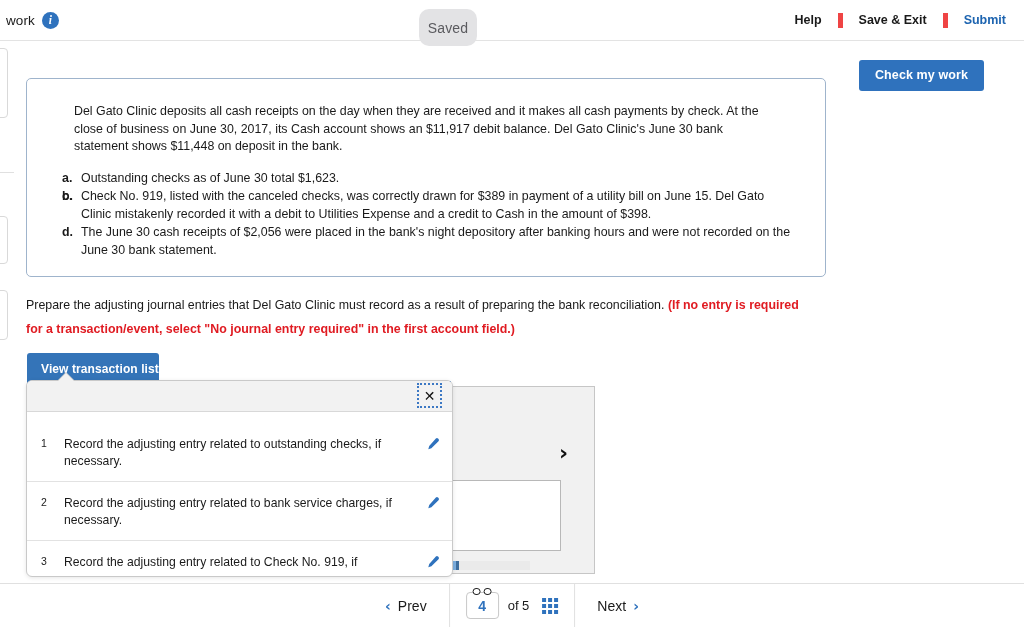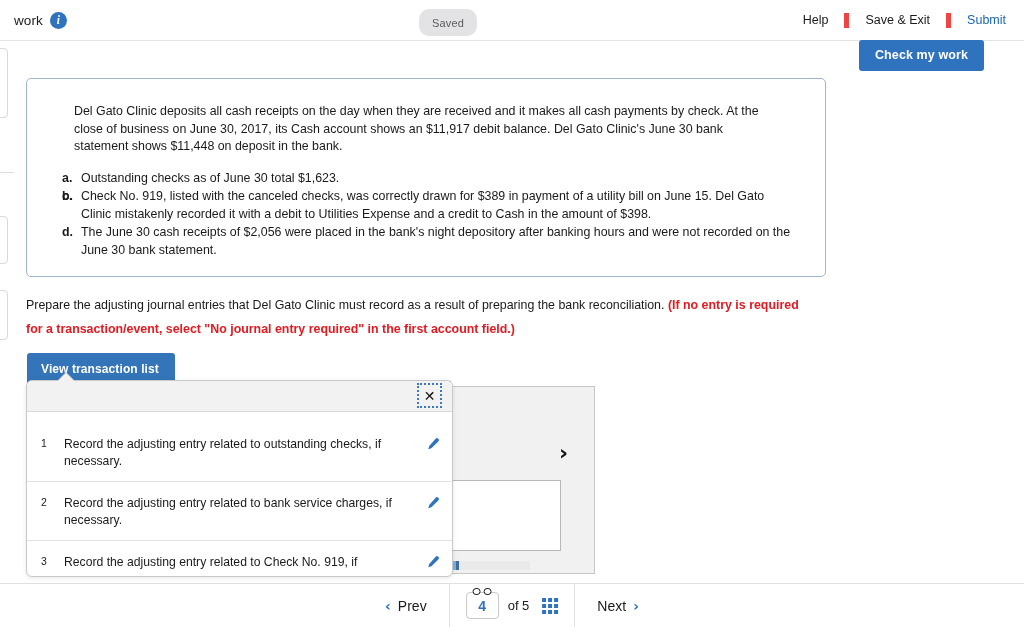--- a/index.html
+++ b/index.html
@@ -15,55 +15,55 @@
   #root { position: relative; width: 1024px; height: 627px; background: #ffffff; }
 
   
   .topbar {
     position: absolute; left: 0; top: 0; width: 1024px; height: 41px;
     background: #ffffff; border-bottom: 1px solid #e3e3e3;
   }
   .topbar-left {
     position: absolute; left: 0; top: 0; height: 41px;
     display: flex; align-items: center; gap: 7px;
-    padding-left: 16px;
+    padding-left: 8px;
   }
   .tb-title {
     font-size: 13.5px; color: #1a1a1a; letter-spacing: .1px;
     margin-left: -2px;
   }
   .info-icon {
     width: 17px; height: 17px; border-radius: 50%;
     background: #2f72bd; color: #fff;
     font-size: 11.5px; font-weight: bold; font-style: italic;
     font-family: "Liberation Serif", serif;
     display: flex; align-items: center; justify-content: center;
     line-height: 1; cursor: pointer;
   }
   .saved-pill {
     position: absolute; left: 419px; top: 9px;
-    width: 58px; height: 27px; border-radius: 10px;
+    width: 58px; height: 37px; border-radius: 10px;
     background: #e3e3e5; color: #5b5b5f;
-    font-size: 11px; letter-spacing: .2px;
+    font-size: 14px; letter-spacing: .2px;
     display: flex; align-items: center; justify-content: center;
   }
   .topbar-right {
     position: absolute; right: 12px; top: 0; height: 41px;
     display: flex; align-items: center;
   }
   .tb-link {
-    font-size: 12.5px; font-weight: normal; color: #1a1a1a;
+    font-size: 12.5px; font-weight: bold; color: #1a1a1a;
     padding: 0 16px; cursor: pointer; line-height: 15px;
   }
   .tb-link.sep { border-left: 5px solid #ef4444; }
   .tb-link.submit { color: #1d64b0; padding-right: 6px; }
 
   
   .cmw-row {
-    position: absolute; right: 40px; top: 40px; margin-left: 11px;
+    position: absolute; right: 40px; top: 60px; margin-left: 11px;
   }
   .cmw-btn {
     display: inline-block;
     background: #2f72bd; color: #ffffff;
     font-size: 12.5px; font-weight: bold;
     padding: 8px 16px 9px 16px;
     border: none; border-radius: 3px; cursor: pointer;
     letter-spacing: .1px;
   }
 
@@ -157,21 +157,21 @@
   .bgdots i {
     display: block; width: 10px; height: 2px;
     background: #2f72bd; margin-bottom: 4px;
   }
 
   
   .vtl-btn {
     position: absolute; left: 27px; top: 353px;
     background: #3474b8; color: #ffffff;
     font-size: 12px; font-weight: bold;
-    padding: 9px 16px 10px 14px;
+    padding: 9px 0 10px 14px;
     border: none; border-radius: 3px 3px 0 0; cursor: pointer;
     letter-spacing: .1px;
   }
 
   
   .tlist {
     position: absolute; left: 26px; top: 380px;
     width: 427px; height: 197px;
     background: #ffffff;
     border: 1px solid #c9c9c9; border-radius: 6px;

